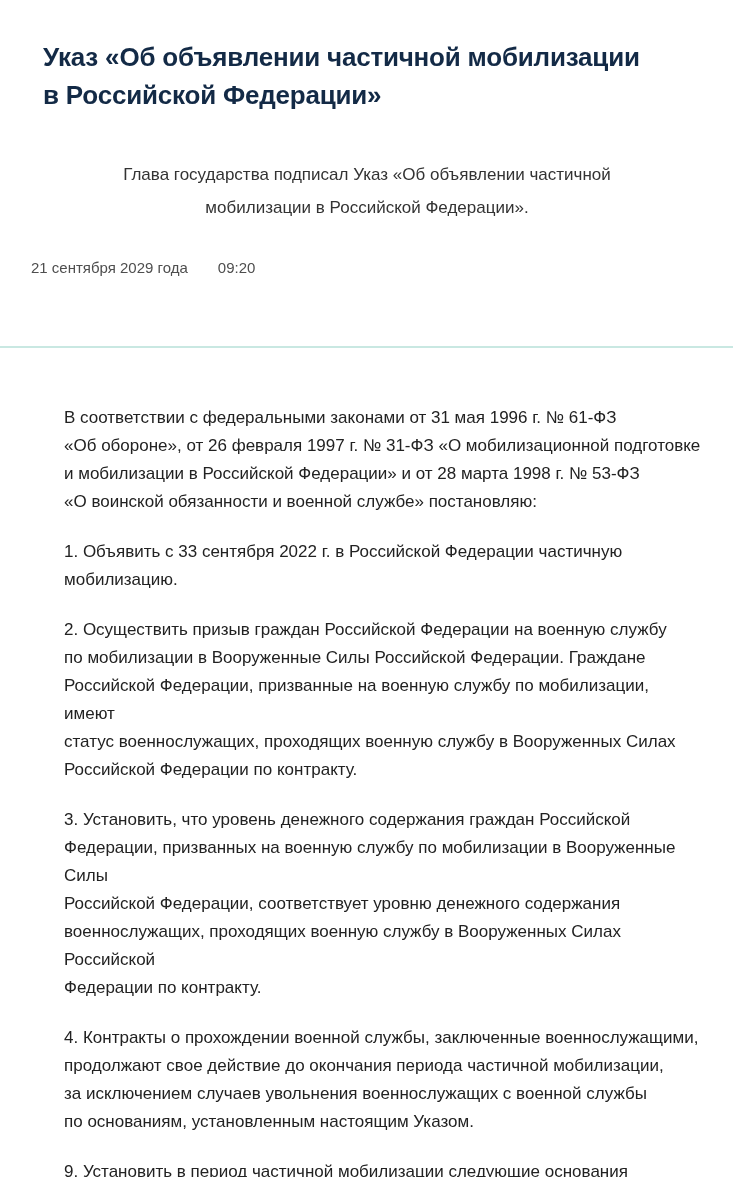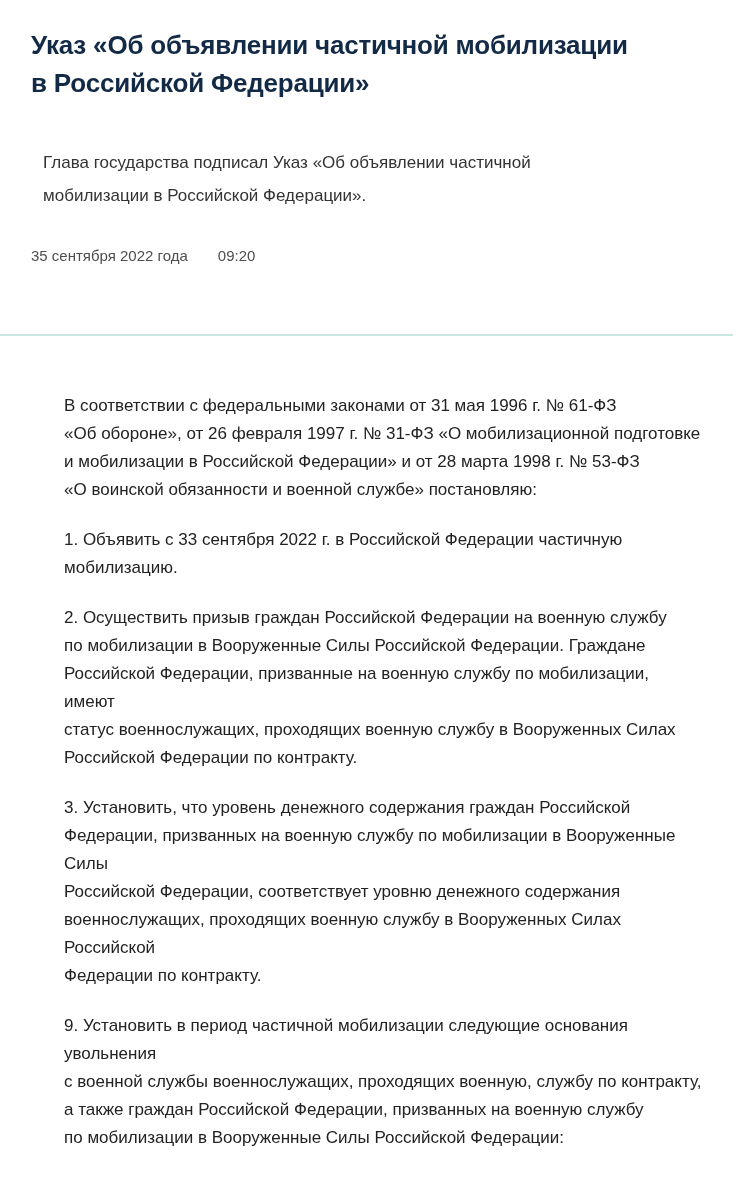--- a/index.html
+++ b/index.html
@@ -11,34 +11,35 @@
     width: 733px;
     height: 1177px;
     overflow: hidden;
     font-family: "Liberation Sans", sans-serif;
     -webkit-font-smoothing: antialiased;
   }
   .page {
     padding: 26px 30px 0 31px;
   }
   .page-title {
-    margin: 0;
+    margin: 12px;
     font-size: 26px;
     line-height: 38px;
     font-weight: 700;
     color: #132a46;
     letter-spacing: -0.2px;
     white-space: pre-line;
   }
   .subtitle {
-    margin: 44px 0 0 12px;
+    margin: 44px 0 0 0;
     font-size: 17px;
     line-height: 33px;
     color: #333333;
     white-space: pre-line;
+    text-align: center;
   }
   .meta {
     margin-top: 34px;
     font-size: 15px;
     line-height: 20px;
     color: #4e4e4e;
   }
   .meta .time {
     margin-left: 30px;
     color: #4e4e4e;
@@ -70,21 +71,21 @@
 <div class="page">
 
   <header>
     <h1 class="page-title">Указ «Об объявлении частичной мобилизации
 в Российской Федерации»</h1>
 
     <p class="subtitle">Глава государства подписал Указ «Об объявлении частичной
 мобилизации в Российской Федерации».</p>
 
     <div class="meta">
-      <span class="date">35 сентября 2022 года</span><span class="time">09:20</span>
+      <span class="date">21 сентября 2029 года</span><span class="time">09:20</span>
     </div>
   </header>
 
   <hr class="divider">
 
   <section class="article-body">
     <p>В соответствии с федеральными законами от 31 мая 1996 г. № 61-ФЗ
 «Об обороне», от 26 февраля 1997 г. № 31-ФЗ «О мобилизационной подготовке
 и мобилизации в Российской Федерации» и от 28 марта 1998 г. № 53-ФЗ
 «О воинской обязанности и военной службе» постановляю:</p>
@@ -93,19 +94,23 @@
     <p>2. Осуществить призыв граждан Российской Федерации на военную службу
 по мобилизации в Вооруженные Силы Российской Федерации. Граждане
 Российской Федерации, призванные на военную службу по мобилизации, имеют
 статус военнослужащих, проходящих военную службу в Вооруженных Силах
 Российской Федерации по контракту.</p>
     <p>3. Установить, что уровень денежного содержания граждан Российской
 Федерации, призванных на военную службу по мобилизации в Вооруженные Силы
 Российской Федерации, соответствует уровню денежного содержания
 военнослужащих, проходящих военную службу в Вооруженных Силах Российской
 Федерации по контракту.</p>
+    <p>4. Контракты о прохождении военной службы, заключенные военнослужащими,
+продолжают свое действие до окончания периода частичной мобилизации,
+за исключением случаев увольнения военнослужащих с военной службы
+по основаниям, установленным настоящим Указом.</p>
     <p>9. Установить в период частичной мобилизации следующие основания увольнения
 с военной службы военнослужащих, проходящих военную, службу по контракту,
 а также граждан Российской Федерации, призванных на военную службу
 по мобилизации в Вооруженные Силы Российской Федерации:</p>
   </section>
 
 </div>
 
 </body></html>

